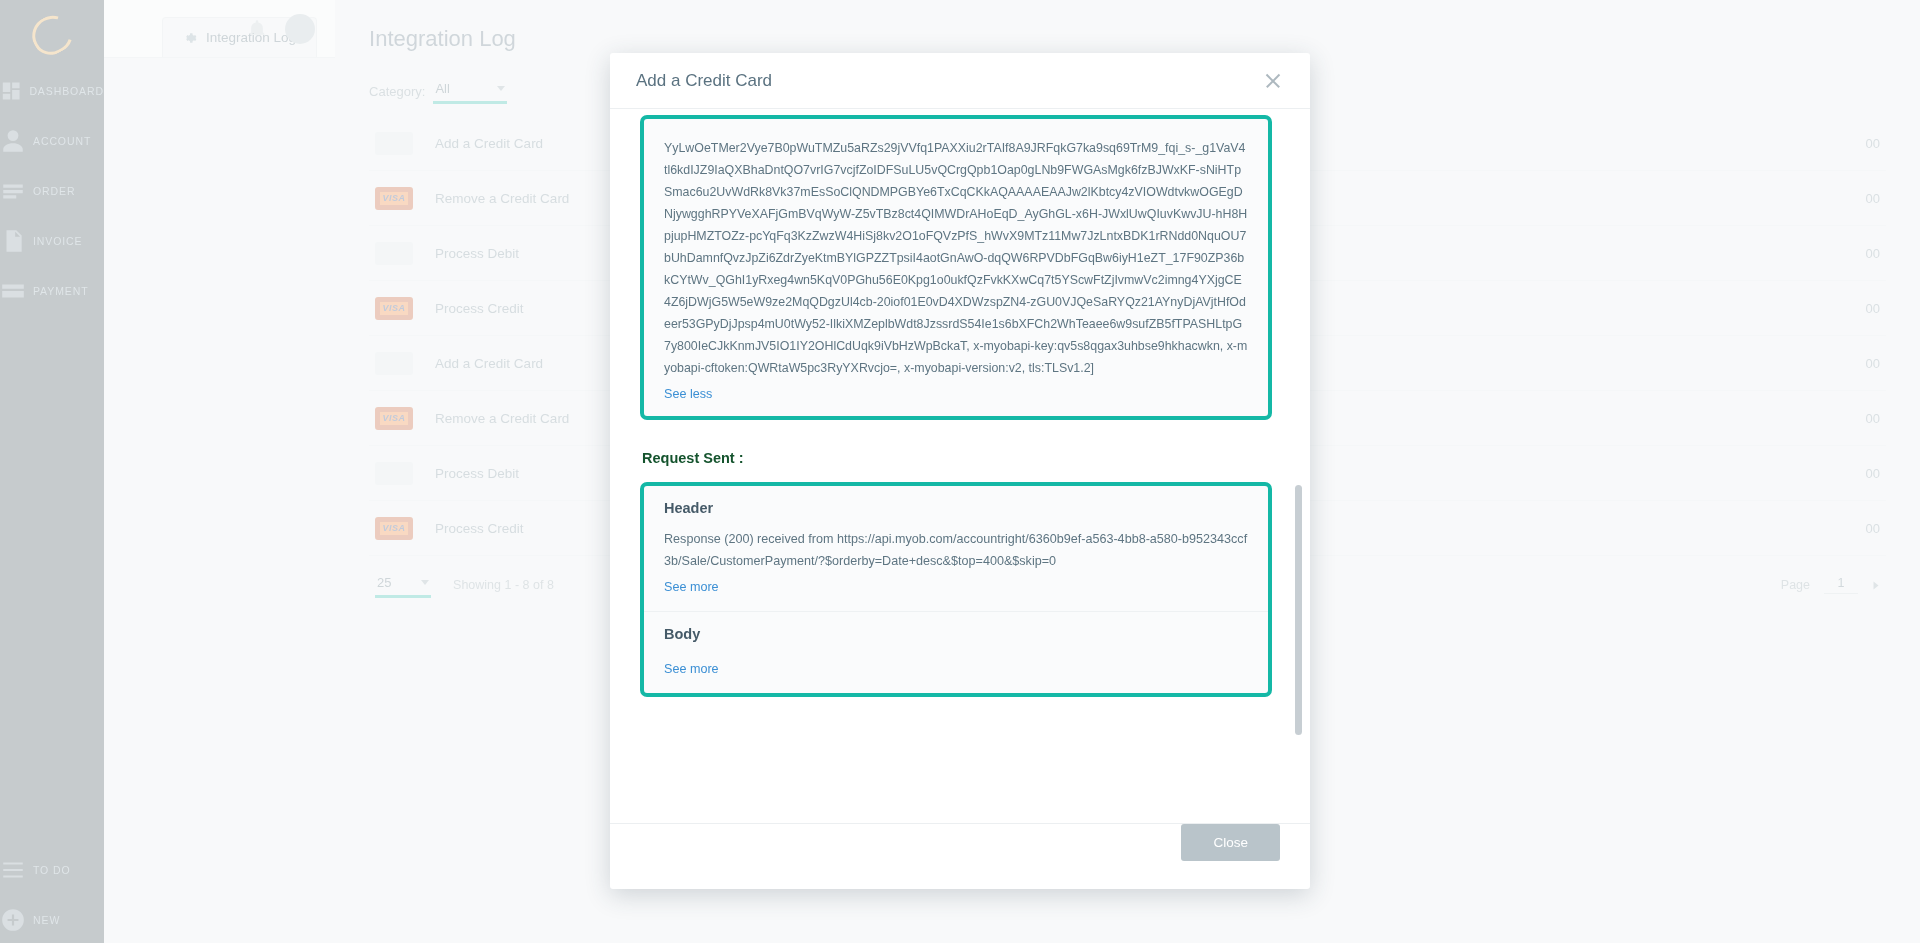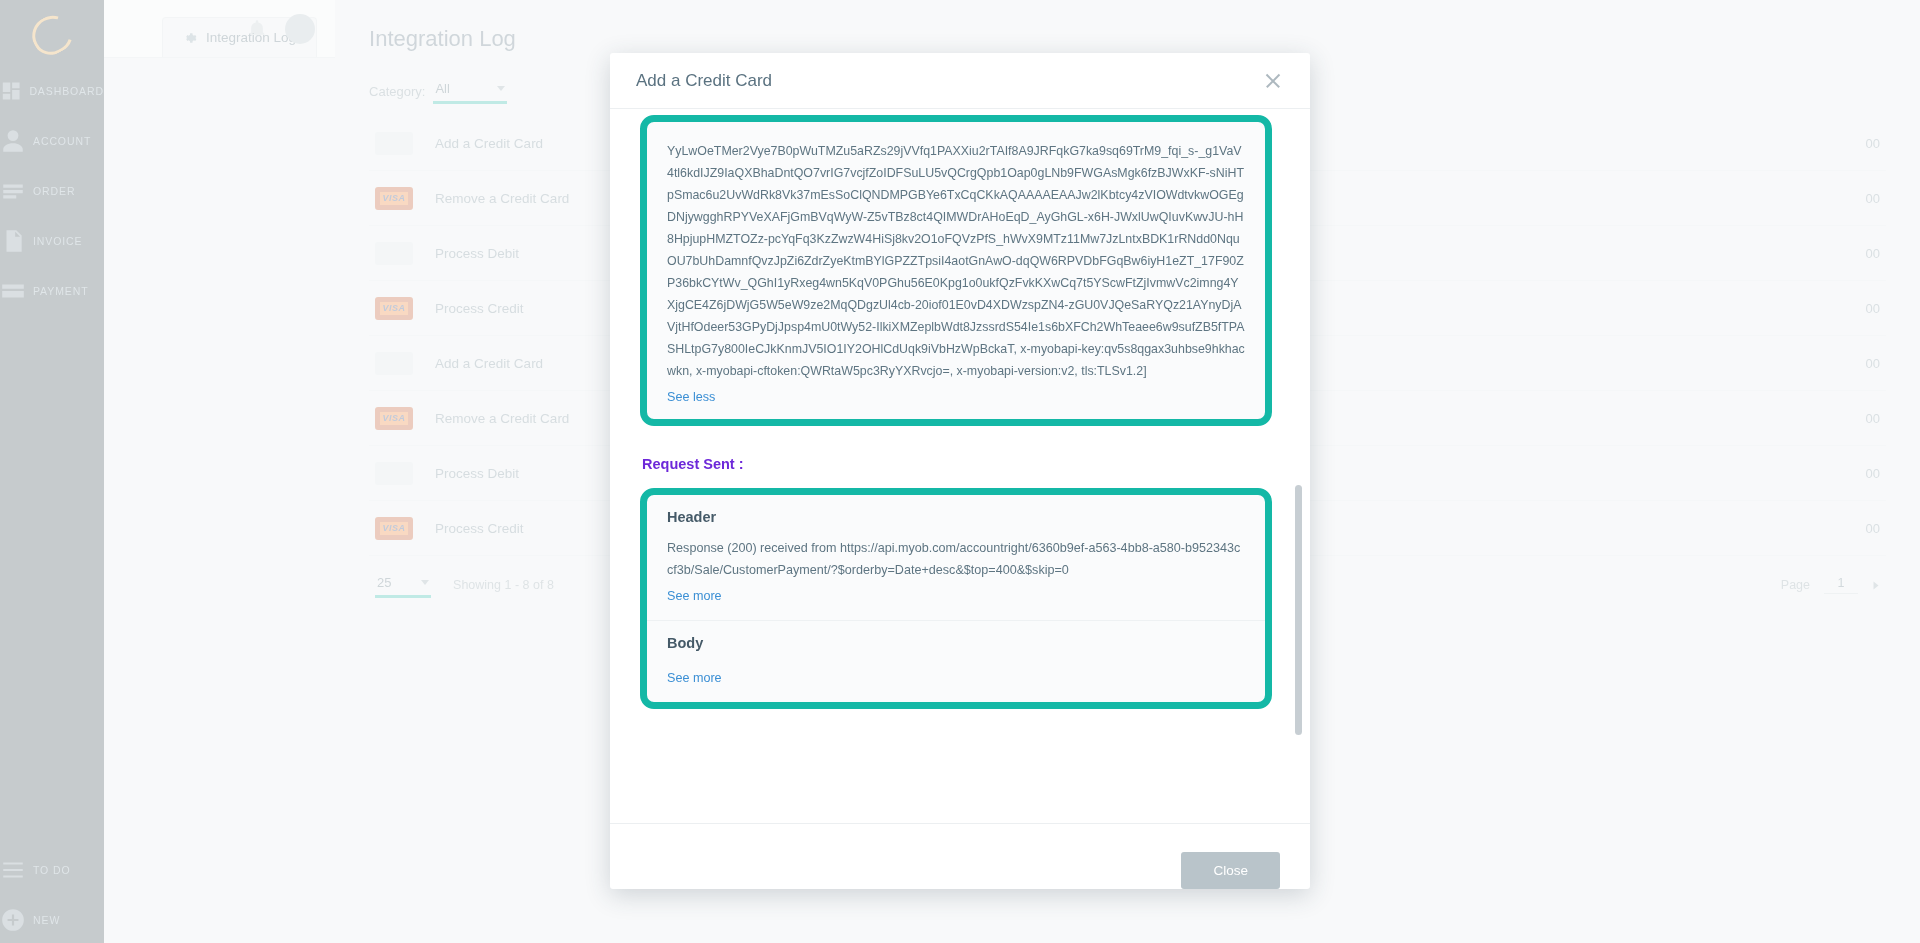--- a/index.html
+++ b/index.html
@@ -174,41 +174,41 @@
   .modal-body {
     flex: 1 1 auto;
     overflow: hidden;
     padding: 6px 30px 20px 30px;
     position: relative;
   }
   .scrollzone { position: relative; height: 100%; padding-right: 8px; }
 
   .panel {
     background: #fafbfc;
-    border: 7px solid #14b8a6;
-    border-radius: 14px;
+    border: 4px solid #14b8a6;
+    border-radius: 7px;
     padding: 18px 20px 14px 20px;
   }
   .blob {
     font-size: 12.4px;
     line-height: 22px;
     color: #5e7582;
     word-break: break-all;
     white-space: pre-wrap;
     font-family: "Liberation Sans", sans-serif;
   }
   .link {
     display: inline-block;
     margin-top: 8px;
     font-size: 12.6px;
     color: #3b8fd4;
     cursor: pointer;
   }
   .section-title {
-    color: #6d28d9;
+    color: #14532d;
     font-size: 14.5px;
     font-weight: bold;
     margin: 30px 0 16px 2px;
   }
   .sub-block { padding: 14px 20px 16px 20px; }
   .sub-block + .sub-block { border-top: 1px solid #eef1f3; }
   .sub-title { font-size: 14.5px; color: #455a68; font-weight: bold; margin-bottom: 12px; }
   .sub-text {
     font-size: 12.6px; line-height: 22px; color: #5e7582; word-break: break-all;
   }
@@ -221,21 +221,21 @@
     background: transparent;
   }
   .scrollbar .thumb {
     position: absolute; left: 0; width: 7px;
     border-radius: 4px; background: #c7ced3;
   }
 
   .modal-foot {
     flex: 0 0 66px; height: 66px;
     border-top: 1px solid #eceff1;
-    display: flex; align-items: flex-end; justify-content: flex-end;
+    display: flex; align-items: flex-start; justify-content: flex-end;
     padding: 0 30px;
   }
   .btn-close {
     background: #b9c4ca;
     color: #ffffff;
     border: none;
     border-radius: 3px;
     font-size: 13.5px;
     padding: 11px 32px;
     cursor: pointer;

